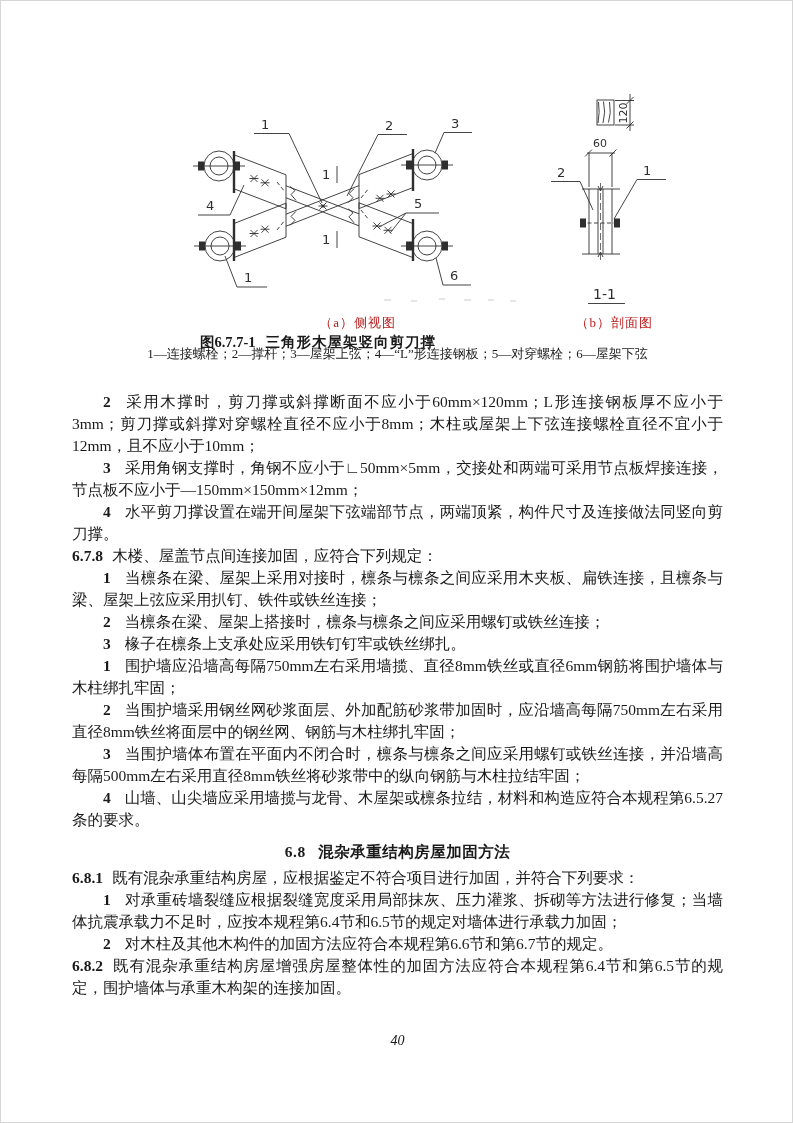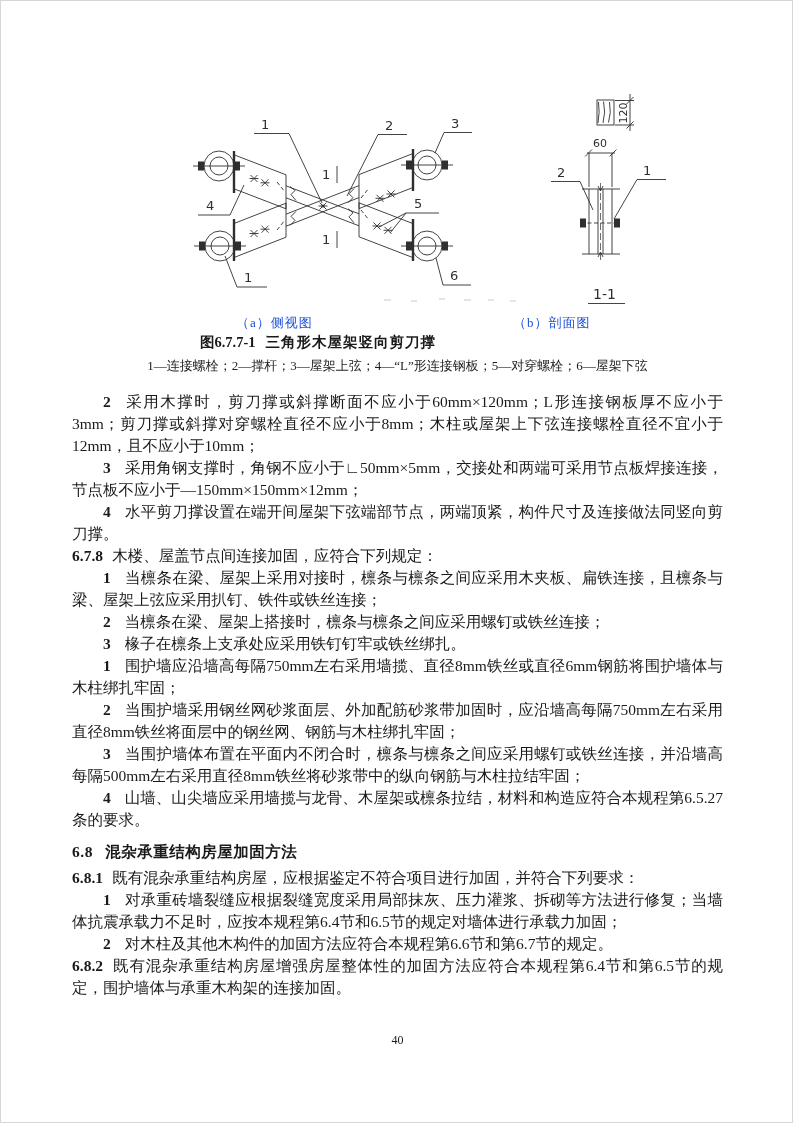--- a/index.html
+++ b/index.html
@@ -12,35 +12,35 @@
   .fig-svg{position:absolute;top:85px;left:0;}
   .fig-svg line,.fig-svg polyline,.fig-svg polygon,.fig-svg circle,.fig-svg rect.outl,.fig-svg path{
     stroke:#2f2f2f;fill:none;stroke-width:0.9;
   }
   .fig-svg text{font-family:"DejaVu Sans","Liberation Sans",sans-serif;fill:#2f2f2f;font-size:13px;stroke:none;}
   .fig-svg .dimtxt{font-size:11px;}
   .fig-svg .thick{stroke-width:2.4;}
   .fig-svg .fillk{fill:#2f2f2f;stroke:none;}
   .fig-svg .dash{stroke-dasharray:4 2.5;}
   .fig-svg .cl{stroke-dasharray:7 3;stroke-width:0.7;}
-  .caption{position:absolute;font-size:13px;letter-spacing:1px;text-align:left;color:#1d4ed8;}
+  .caption{position:absolute;font-size:13px;letter-spacing:1px;text-align:right;color:#b91c1c;}
   .fig-titlerow{position:absolute;top:332px;left:0;width:634px;text-align:center;font-size:14.5px;}
   .fig-label{font-weight:bold;}
   .fig-title{font-family:"Liberation Sans","DejaVu Sans",sans-serif;font-weight:bold;margin-left:10px;letter-spacing:1px;}
-  .fig-legend{position:absolute;top:356px;left:0;width:793px;text-align:center;font-size:13px;color:#1c1c1c;}
+  .fig-legend{position:absolute;top:344px;left:0;width:793px;text-align:center;font-size:13px;color:#1c1c1c;}
   
   .body-text{position:absolute;top:390px;left:71px;width:651px;font-size:15.5px;line-height:22px;text-align:justify;}
   .body-text p{margin:0;}
   .body-text p.indent{text-indent:2em;}
   .body-text b.num{font-family:"Liberation Serif","DejaVu Serif",serif;padding-right:0.9em;}
   .body-text p.flush b.num{padding-right:0.6em;}
-  .sec-heading{margin:10px 0 4px 0 !important;text-align:left;text-indent:0 !important;
+  .sec-heading{margin:10px 0 4px 0 !important;text-align:center;text-indent:0 !important;
     font-family:"Liberation Sans","DejaVu Sans",sans-serif;font-weight:bold;font-size:15.5px;letter-spacing:0.5px;}
   .sec-heading .hnum{margin-right:0.8em;font-family:"Liberation Serif","DejaVu Serif",serif;}
-  .page-number{position:absolute;top:1032px;left:0;width:793px;text-align:center;font-size:12px;}
+  .page-number{position:absolute;top:1032px;left:0;width:793px;text-align:center;font-size:14px;font-style:italic;}
 </style>
 </head>
 <body>
 
 <div class="page">
 
   <svg class="fig-svg" width="793" height="230" viewBox="0 0 793 230">
     <defs>
       <g id="washer">
         <circle r="15"></circle>

